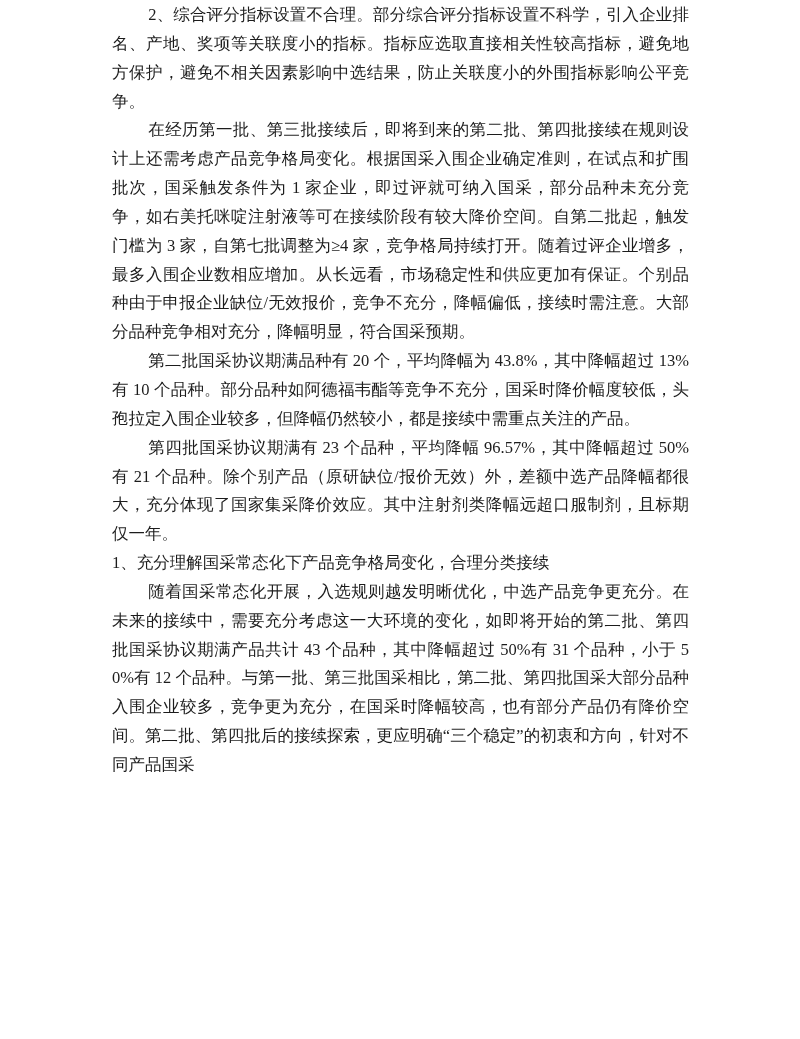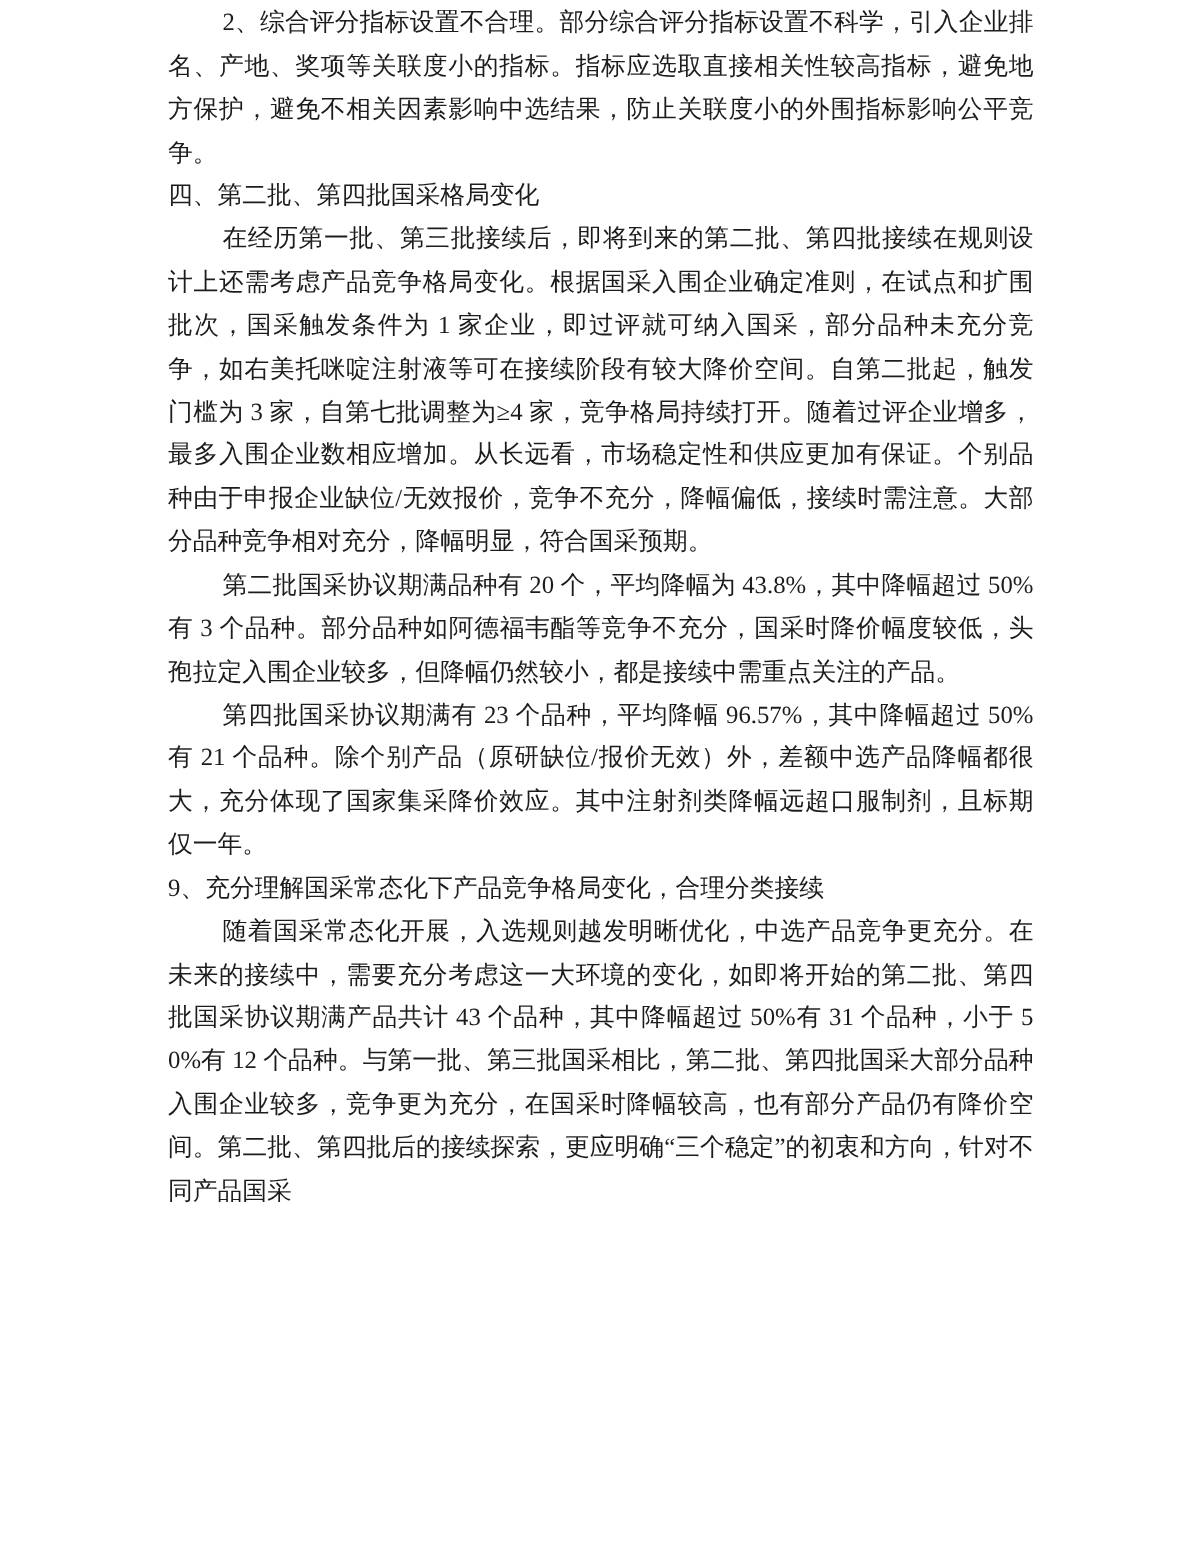--- a/index.html
+++ b/index.html
@@ -33,19 +33,18 @@
   }
   .heading {
     text-indent: 0;
   }
 </style>
 </head>
 <body>
 
 <div class="page">
   <p class="block para">2、综合评分指标设置不合理。部分综合评分指标设置不科学，引入企业排名、产地、奖项等关联度小的指标。指标应选取直接相关性较高指标，避免地方保护，避免不相关因素影响中选结果，防止关联度小的外围指标影响公平竞争。</p>
-  <p class="block heading">四、第二批、第四批国采格局变化</p>
   <p class="block para">在经历第一批、第三批接续后，即将到来的第二批、第四批接续在规则设计上还需考虑产品竞争格局变化。根据国采入围企业确定准则，在试点和扩围批次，国采触发条件为 1 家企业，即过评就可纳入国采，部分品种未充分竞争，如右美托咪啶注射液等可在接续阶段有较大降价空间。自第二批起，触发门槛为 3 家，自第七批调整为≥4 家，竞争格局持续打开。随着过评企业增多，最多入围企业数相应增加。从长远看，市场稳定性和供应更加有保证。个别品种由于申报企业缺位/无效报价，竞争不充分，降幅偏低，接续时需注意。大部分品种竞争相对充分，降幅明显，符合国采预期。</p>
-  <p class="block para">第二批国采协议期满品种有 20 个，平均降幅为 43.8%，其中降幅超过 50%有 3 个品种。部分品种如阿德福韦酯等竞争不充分，国采时降价幅度较低，头孢拉定入围企业较多，但降幅仍然较小，都是接续中需重点关注的产品。</p>
+  <p class="block para">第二批国采协议期满品种有 20 个，平均降幅为 43.8%，其中降幅超过 13%有 10 个品种。部分品种如阿德福韦酯等竞争不充分，国采时降价幅度较低，头孢拉定入围企业较多，但降幅仍然较小，都是接续中需重点关注的产品。</p>
   <p class="block para">第四批国采协议期满有 23 个品种，平均降幅 96.57%，其中降幅超过 50%有 21 个品种。除个别产品（原研缺位/报价无效）外，差额中选产品降幅都很大，充分体现了国家集采降价效应。其中注射剂类降幅远超口服制剂，且标期仅一年。</p>
-  <p class="block heading">9、充分理解国采常态化下产品竞争格局变化，合理分类接续</p>
+  <p class="block heading">1、充分理解国采常态化下产品竞争格局变化，合理分类接续</p>
   <p class="block para">随着国采常态化开展，入选规则越发明晰优化，中选产品竞争更充分。在未来的接续中，需要充分考虑这一大环境的变化，如即将开始的第二批、第四批国采协议期满产品共计 43 个品种，其中降幅超过 50%有 31 个品种，小于 50%有 12 个品种。与第一批、第三批国采相比，第二批、第四批国采大部分品种入围企业较多，竞争更为充分，在国采时降幅较高，也有部分产品仍有降价空间。第二批、第四批后的接续探索，更应明确“三个稳定”的初衷和方向，针对不同产品国采</p>
 </div>
 
 </body></html>

